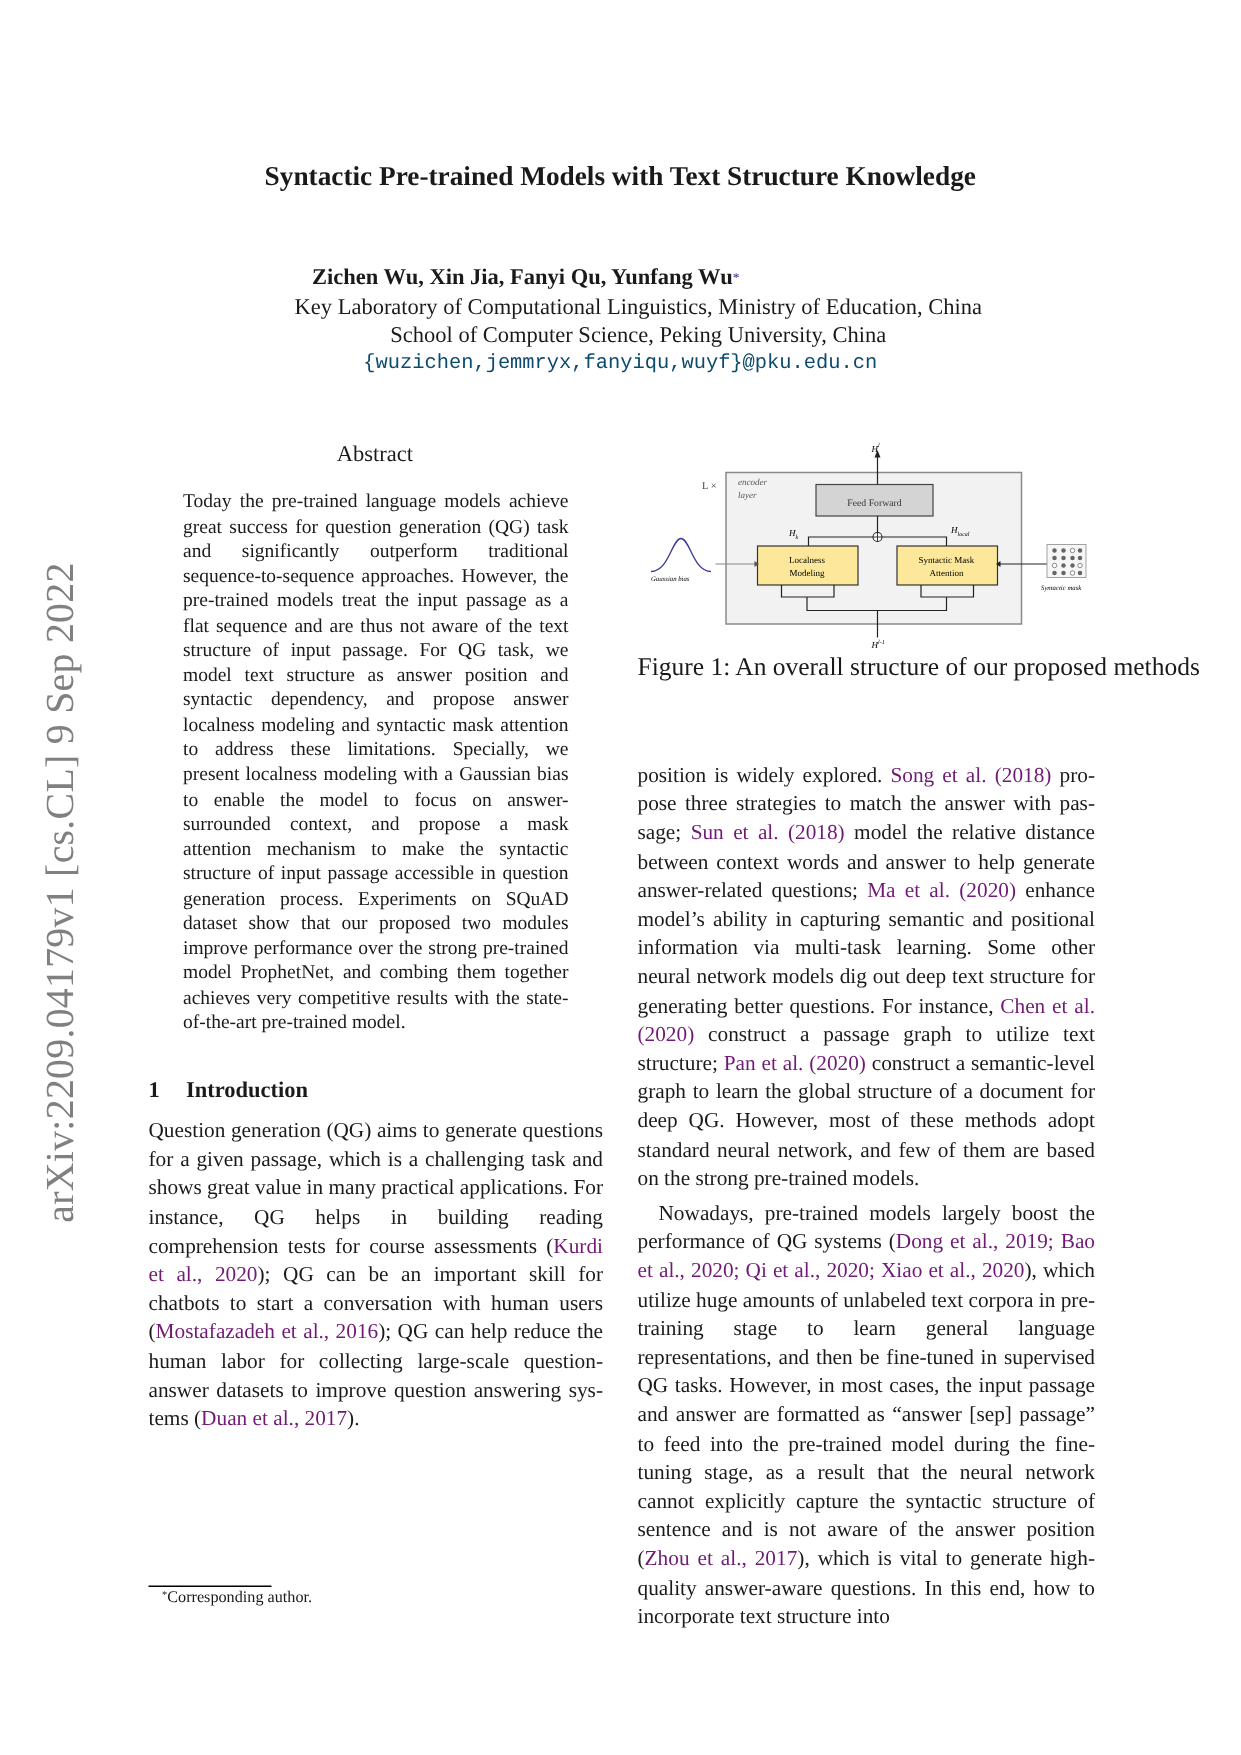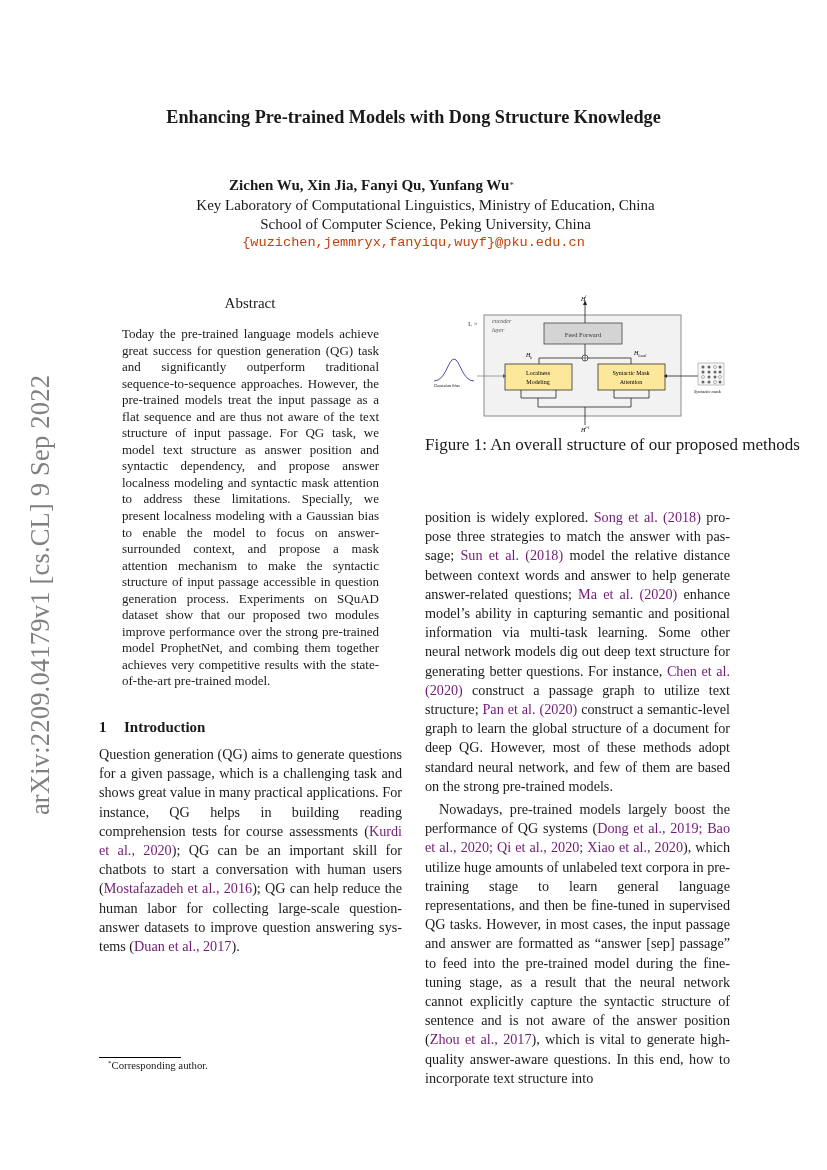--- a/index.html
+++ b/index.html
@@ -1,23 +1,23 @@
 <!DOCTYPE html>
 <html><head>
 <meta charset="utf-8">
 <style>
   html, body { margin: 0; padding: 0; background: #fff; }
   body { width: 827px; height: 1170px; position: relative; overflow: hidden;
          font-family: "Liberation Serif", "DejaVu Serif", serif; color: #1a1a1a; }
   .abs { position: absolute; }
   .title { left: 0; width: 827px; top: 106px; text-align: center; font-weight: bold;
            font-size: 18.2px; line-height: 23px; }
-  .authors { left: 0; width: 701px; top: 175px; text-align: center; font-weight: bold; font-size: 15px; line-height: 20px; padding-left: 21px; }
+  .authors { left: 0; width: 701px; top: 175px; text-align: center; font-weight: bold; font-size: 15px; line-height: 20px; }
   .affil { left: 0; width: 827px; text-align: center; font-size: 15px; line-height: 20px; margin-left: 12px; }
-  .email { left: 0; width: 827px; top: 233px; text-align: center; font-family: "Liberation Mono", "DejaVu Sans Mono", monospace; font-size: 13.6px; line-height: 20px; color: #c2410c; }
+  .email { left: 0; width: 827px; top: 233px; text-align: center; font-family: "Liberation Mono", "DejaVu Sans Mono", monospace; font-size: 13.6px; line-height: 20px; color: #0c4a6e; }
   .sup { font-size: 9px; vertical-align: top; color: #2c2c9c; font-weight: normal; }
   .sidebar { left: 20px; top: 370px; width: 40px; height: 450px; }
   .sidebar span { position: absolute; left: 50%; top: 50%; transform: translate(-50%,-50%) rotate(-90deg);
                   white-space: nowrap; font-family: "Liberation Serif", serif; font-size: 26.5px; color: #808080; letter-spacing: 0.2px; }
   .abs-head { left: 120px; width: 260px; top: 295px; text-align: center; font-weight: normal; font-size: 15px; }
   .abs-body { left: 122px; width: 257px; top: 326px; font-size: 13px; line-height: 16.55px; text-align: justify; }
   .col { font-size: 14.2px; line-height: 19.2px; text-align: justify; hyphens: manual; }
   .col1 { left: 99px; width: 303px; }
   .col2 { left: 425px; width: 305px; }
   .h1 { left: 99px; top: 719px; font-weight: bold; font-size: 15px; }
@@ -32,21 +32,21 @@
   p { margin: 0; }
 </style>
 </head>
 <body>
 
 <div class="abs sidebar">
   <span>arXiv:2209.04179v1  [cs.CL]  9 Sep 2022</span>
 </div>
 
 <div class="abs title">
-  <div>Enhancing Pre-trained Models with Dong Structure Knowledge</div>
+  <div>Syntactic Pre-trained Models with Text Structure Knowledge</div>
 </div>
 
 <div class="abs authors">
   <span>Zichen Wu, Xin Jia, Fanyi Qu, Yunfang Wu</span><span class="sup">*</span>
 </div>
 <div class="abs affil" style="top:195px">Key Laboratory of Computational Linguistics, Ministry of Education, China</div>
 <div class="abs affil" style="top:214px">School of Computer Science, Peking University, China</div>
 <div class="abs email">{wuzichen,jemmryx,fanyiqu,wuyf}@pku.edu.cn</div>
 
 <div class="abs abs-head">Abstract</div>

